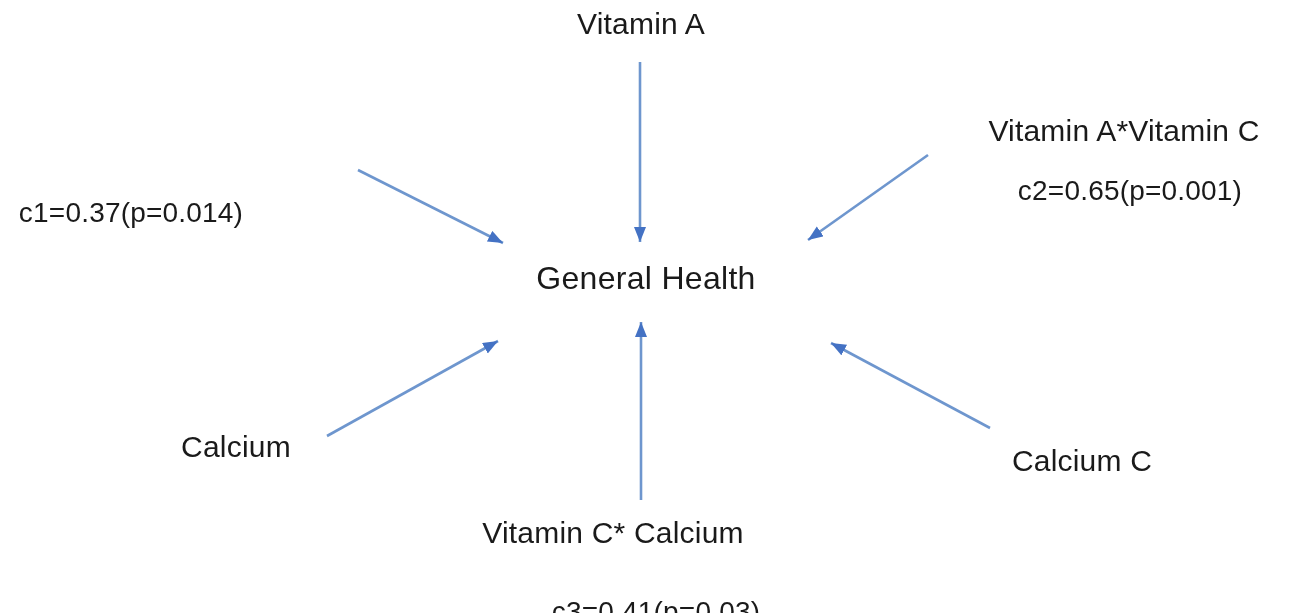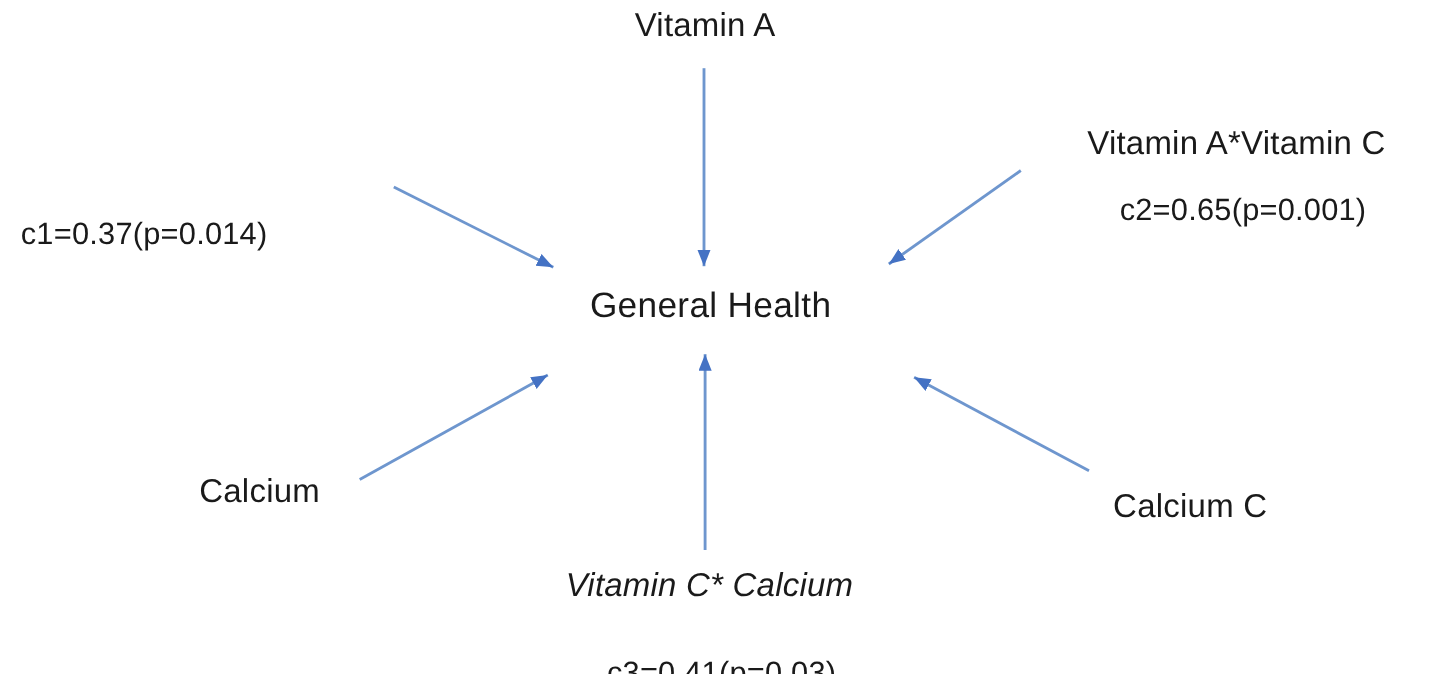--- a/index.html
+++ b/index.html
@@ -43,21 +43,21 @@
   }
   
   .pos-vitamin-a        { left: 641px;  top: 24px;  }
   .pos-va-calcium       { left: 135px;  top: 137px; }
   .pos-va-calcium-coef  { left: 121px;  top: 213px; margin-left: 10px; }
   .pos-va-vc            { left: 1124px; top: 131px; }
   .pos-va-vc-coef       { left: 1130px; top: 191px; }
   .pos-general-health   { left: 646px;  top: 278px; }
   .pos-calcium          { left: 236px;  top: 447px; }
   .pos-vitamin-c        { left: 1082px; top: 461px; }
-  .pos-vc-calcium       { left: 645px;  top: 533px; font-style: italic; }
+  .pos-vc-calcium       { left: 613px;  top: 533px; }
   .pos-vc-calcium-coef  { left: 656px;  top: 612px; }
 </style>
 </head>
 <body>
 
 <div class="canvas">
 
   <svg class="arrow-layer" width="1300" height="613" viewBox="0 0 1300 613" aria-hidden="true">
     <defs>
       <marker id="ah" markerUnits="userSpaceOnUse" markerWidth="18" markerHeight="14" refX="15" refY="6" orient="auto">

